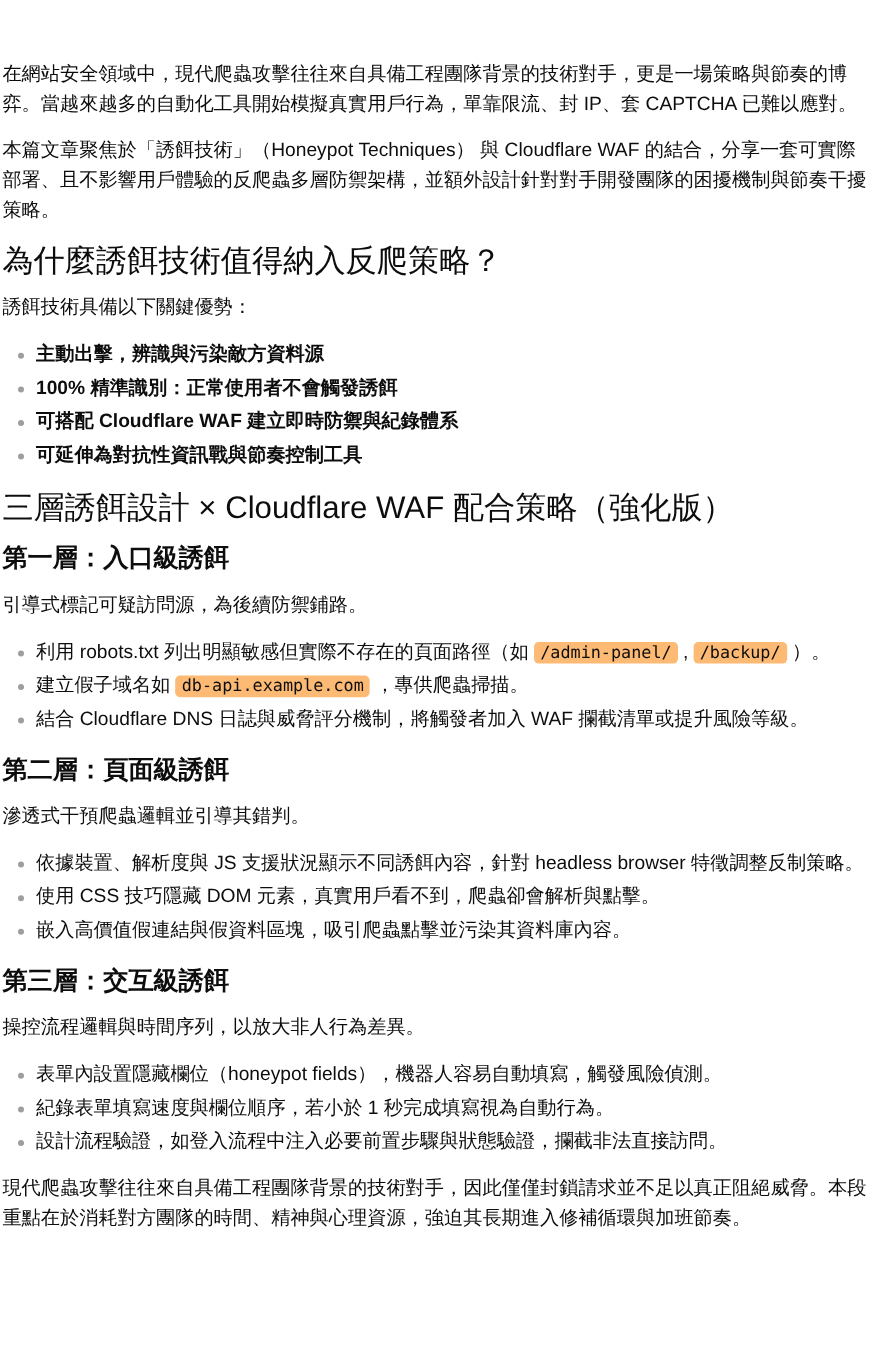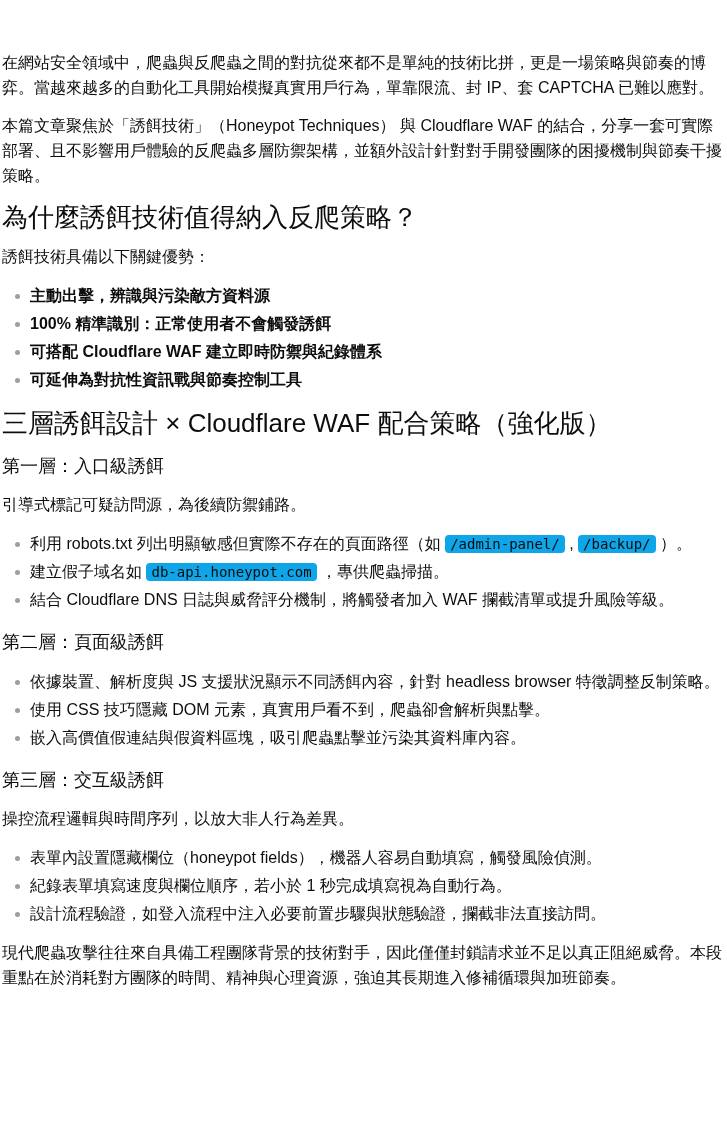--- a/index.html
+++ b/index.html
@@ -18,23 +18,23 @@
     line-height: 25px;
   }
   p.lead { font-weight: 400; }
   h1 {
     font-size: 26px;
     line-height: 30px;
     font-weight: 400;
     margin: 14px 0 12px 0;
   }
   h2 {
-    font-size: 18px;
+    font-size: 21px;
     line-height: 28px;
-    font-weight: 400;
+    font-weight: 700;
     margin: 14px 0 12px 0;
   }
   ul {
     list-style: none;
     margin: 8px 0 12px 0;
     padding: 0 0 0 28px;
   }
   li {
     position: relative;
     font-size: 16px;
@@ -47,56 +47,57 @@
     top: 12px;
     width: 5px;
     height: 5px;
     border-radius: 50%;
     background: #9e9e9e;
   }
   ul.bold-list li { font-weight: 700; }
   code {
     font-family: "DejaVu Sans Mono", "Liberation Mono", monospace;
     font-size: 14px;
-    background: #0ea5e9;
+    background: #fdba74;
     border-radius: 4px;
     padding: 1px 5px;
     white-space: nowrap;
     text-align: right;
   }
   strong { font-weight: 400; }
 </style>
 </head>
 <body>
 
 <article>
 
-  <p>在網站安全領域中，爬蟲與反爬蟲之間的對抗從來都不是單純的技術比拼，更是一場策略與節奏的博弈。當越來越多的自動化工具開始模擬真實用戶行為，單靠限流、封 IP、套 CAPTCHA 已難以應對。</p>
+  <p>在網站安全領域中，現代爬蟲攻擊往往來自具備工程團隊背景的技術對手，更是一場策略與節奏的博弈。當越來越多的自動化工具開始模擬真實用戶行為，單靠限流、封 IP、套 CAPTCHA 已難以應對。</p>
   <p>本篇文章聚焦於「誘餌技術」（Honeypot Techniques） 與 Cloudflare WAF 的結合，分享一套可實際部署、且不影響用戶體驗的反爬蟲多層防禦架構，並額外設計針對對手開發團隊的困擾機制與節奏干擾策略。</p>
 
   <h1>為什麼誘餌技術值得納入反爬策略？</h1>
   <p>誘餌技術具備以下關鍵優勢：</p>
   <ul class="bold-list">
     <li>主動出擊，辨識與污染敵方資料源</li>
     <li>100% 精準識別：正常使用者不會觸發誘餌</li>
     <li>可搭配 Cloudflare WAF 建立即時防禦與紀錄體系</li>
     <li>可延伸為對抗性資訊戰與節奏控制工具</li>
   </ul>
 
   <h1>三層誘餌設計 × Cloudflare WAF 配合策略（強化版）</h1>
 
   <h2>第一層：入口級誘餌</h2>
   <p class="lead">引導式標記可疑訪問源，為後續防禦鋪路。</p>
   <ul>
     <li><span>利用 robots.txt 列出明顯敏感但實際不存在的頁面路徑（如 </span><code>/admin-panel/</code><span> , </span><code>/backup/</code><span> ）。</span></li>
-    <li><span>建立假子域名如 </span><code>db-api.honeypot.com</code><span> ，專供爬蟲掃描。</span></li>
+    <li><span>建立假子域名如 </span><code>db-api.example.com</code><span> ，專供爬蟲掃描。</span></li>
     <li>結合 Cloudflare DNS 日誌與威脅評分機制，將觸發者加入 WAF 攔截清單或提升風險等級。</li>
   </ul>
 
   <h2>第二層：頁面級誘餌</h2>
+  <p class="lead">滲透式干預爬蟲邏輯並引導其錯判。</p>
   <ul>
     <li>依據裝置、解析度與 JS 支援狀況顯示不同誘餌內容，針對 headless browser 特徵調整反制策略。</li>
     <li>使用 CSS 技巧隱藏 DOM 元素，真實用戶看不到，爬蟲卻會解析與點擊。</li>
     <li>嵌入高價值假連結與假資料區塊，吸引爬蟲點擊並污染其資料庫內容。</li>
   </ul>
 
   <h2>第三層：交互級誘餌</h2>
   <p class="lead">操控流程邏輯與時間序列，以放大非人行為差異。</p>
   <ul>
     <li>表單內設置隱藏欄位（honeypot fields），機器人容易自動填寫，觸發風險偵測。</li>

